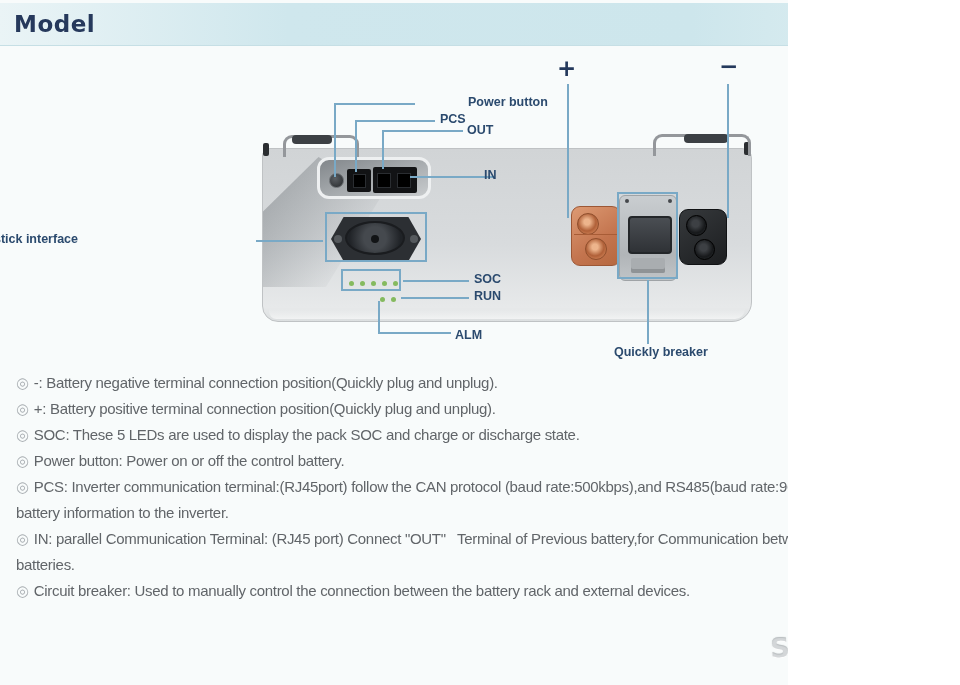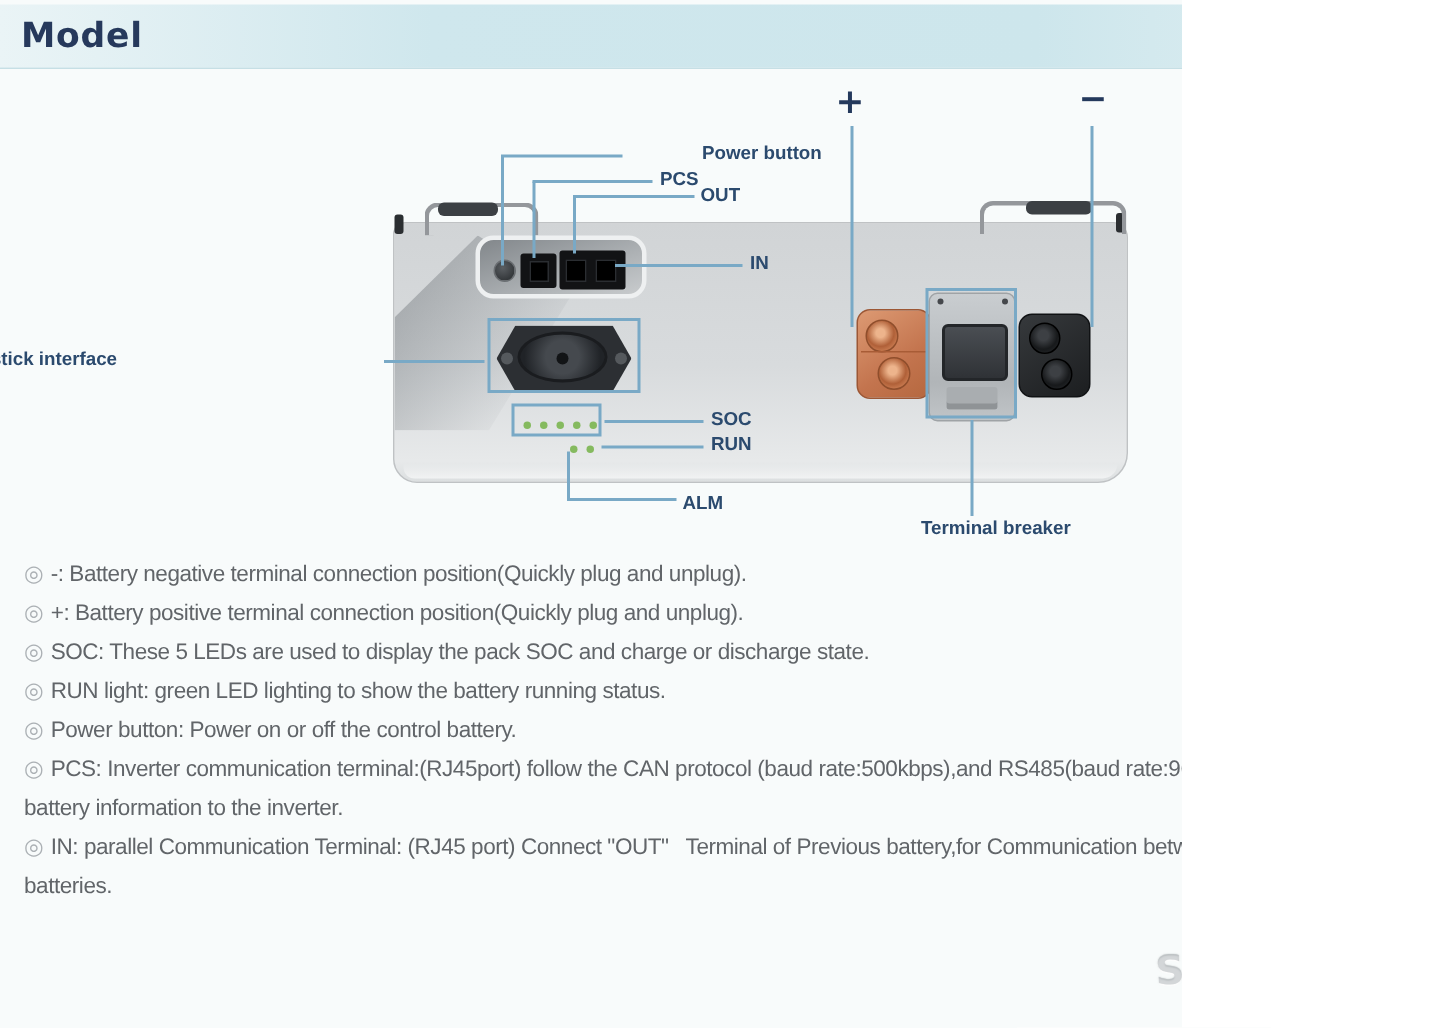--- a/index.html
+++ b/index.html
@@ -176,35 +176,35 @@
     <div class="cline v" style="left:567px; top:84px; height:134px;"></div>
     <div class="cline v" style="left:727px; top:84px; height:134px;"></div>
 
     <div class="cbox" style="left:325px; top:212px; width:102px; height:50px;"></div>
     <div class="cbox" style="left:341px; top:269px; width:60px;  height:22px;"></div>
     <div class="cbox" style="left:617px; top:192px; width:61px;  height:87px;"></div>
 
     <div class="dl" style="left:420px; top:96px;padding-left:48px;">Power button</div>
     <div class="dl" style="left:440px; top:113px;">PCS</div>
     <div class="dl" style="left:467px; top:124px;">OUT</div>
-    <div class="dl" style="left:500px; top:169px;">IN</div>
+    <div class="dl" style="left:484px; top:169px;">IN</div>
     <div class="dl" style="right:710px; top:233px;">Data acquisition stick interface</div>
     <div class="dl" style="left:474px; top:273px;">SOC</div>
     <div class="dl" style="left:474px; top:290px;">RUN</div>
     <div class="dl" style="left:455px; top:329px;">ALM</div>
-    <div class="dl" style="left:614px; top:346px;">Terminal breaker</div>
+    <div class="dl" style="left:614px; top:346px;">Quickly breaker</div>
   </div>
 
   <ul class="notes">
     <li><span class="bullet">◎</span><span class="note-text">-: Battery negative terminal connection position(Quickly plug and unplug).</span></li>
     <li><span class="bullet">◎</span><span class="note-text">+: Battery positive terminal connection position(Quickly plug and unplug).</span></li>
     <li><span class="bullet">◎</span><span class="note-text">SOC: These 5 LEDs are used to display the pack SOC and charge or discharge state.</span></li>
-    <li><span class="bullet">◎</span><span class="note-text">RUN light: green LED lighting to show the battery running status.</span></li>
     <li><span class="bullet">◎</span><span class="note-text">Power button: Power on or off the control battery.</span></li>
     <li><span class="bullet">◎</span><span class="note-text">PCS: Inverter communication terminal:(RJ45port) follow the CAN protocol (baud rate:500kbps),and RS485(baud rate:9600bps),used to output battery information to the inverter.</span></li>
     <li><span class="bullet">◎</span><span class="note-text">IN: parallel Communication Terminal: (RJ45 port) Connect "OUT"   Terminal of Previous battery,for Communication between multiple parallel batteries.</span></li>
+    <li><span class="bullet">◎</span><span class="note-text">Circuit breaker: Used to manually control the connection between the battery rack and external devices.</span></li>
     <li></li>
   </ul>
 
   <div class="wm">Sprzedajemy</div>
   <div class="wm-badge">.pl</div>
 
 </div>
 
 </body></html>

